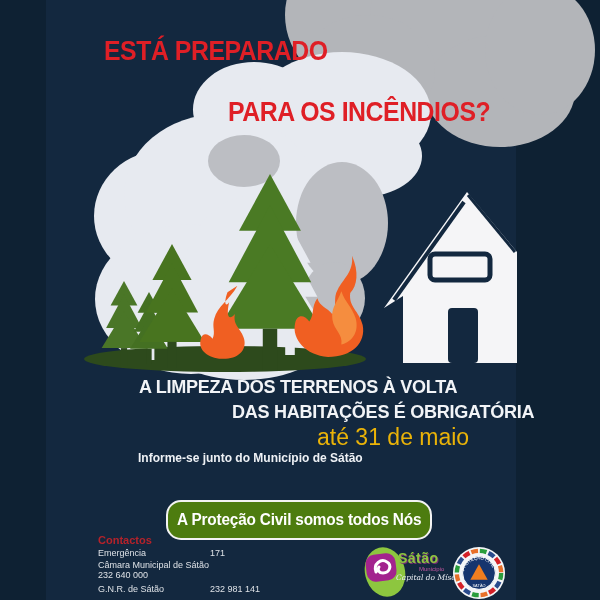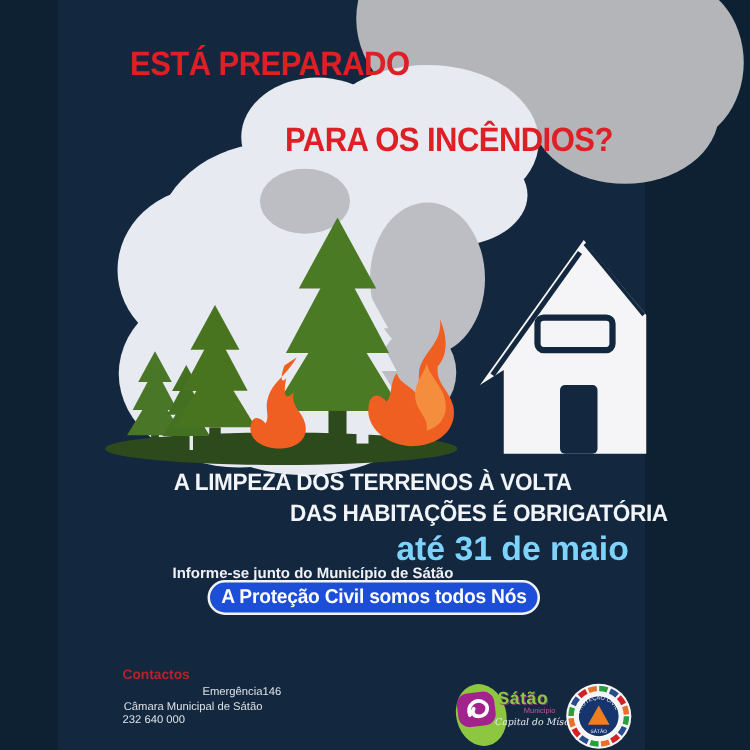--- a/index.html
+++ b/index.html
@@ -10,33 +10,33 @@
   .c-light{background:#e7eaf0;}
   .c-gray{background:#b3b5b9;}
   .c-gray2{background:#bcbec3;}
   .abs{position:absolute;}
   .title{position:absolute;color:#df1f26;font-weight:800;font-size:27px;
          letter-spacing:-0.5px;transform:scaleX(0.92);transform-origin:0 0;
          white-space:nowrap;}
   .msg{position:absolute;color:#f2f4f7;font-weight:800;font-size:19px;
        letter-spacing:-0.3px;transform:scaleX(0.95);transform-origin:0 0;
        white-space:nowrap;}
-  .deadline{position:absolute;color:#7dd3fc;font-weight:700;font-size:27px;
+  .deadline{position:absolute;color:#eab308;font-weight:400;font-size:23px;
             white-space:nowrap;}
   .info{position:absolute;color:#eef1f5;font-weight:700;font-size:12px;
         white-space:nowrap;padding-left:42px;}
-  .banner{position:absolute;left:166px;top:464px;width:266px;height:28px;
-          background:#1d4ed8;border:2px solid #f3f3f3;border-radius:15px;
+  .banner{position:absolute;left:166px;top:500px;width:266px;height:40px;
+          background:#4d7c0f;border:2px solid #f3f3f3;border-radius:15px;
           box-sizing:border-box;display:flex;align-items:center;justify-content:center;}
   .banner span{color:#ffffff;font-weight:800;font-size:16px;letter-spacing:-0.2px;
                transform:scaleX(0.96);white-space:nowrap;}
   .contacts-heading{position:absolute;left:98px;top:534px;color:#b5222a;
                     font-size:11px;font-weight:700;}
   .crow{position:absolute;left:98px;display:flex;color:#dde1e6;font-size:9px;}
-  .crow .lbl{width:112px;text-align:right;}
+  .crow .lbl{width:112px;}
   .satao-name{position:absolute;left:398px;top:550px;color:#8dc63f;font-weight:800;
               font-size:14px;letter-spacing:0.5px;text-shadow:1px 1px 0 #7c2f77;}
   .satao-sub{position:absolute;left:419px;top:566px;color:#c0549f;font-size:6px;}
   .satao-tag{position:absolute;left:396px;top:573px;color:#e8ecf2;font-size:7.5px;
              font-style:italic;font-family:"DejaVu Serif",serif;}
 </style>
 </head>
 <body>
 
 <div id="stage">
@@ -153,25 +153,29 @@
   <div class="deadline" style="left:317px;top:424px;">até 31 de maio</div>
   <div class="info" style="left:96px;top:451px;">Informe-se junto do Município de Sátão</div>
 
   <div class="banner">
     <span>A  Proteção Civil somos todos Nós</span>
   </div>
 
   <div class="contacts-heading">Contactos</div>
   <div class="crow" style="top:548px;">
     <span class="lbl">Emergência</span>
-    <span>146</span>
+    <span>171</span>
   </div>
   <div class="crow" style="top:560px;flex-direction:column;">
     <span class="lbl">Câmara Municipal de Sátão</span>
     <span>232 640 000</span>
+  </div>
+  <div class="crow" style="top:584px;">
+    <span class="lbl">G.N.R. de Sátão</span>
+    <span>232 981 141</span>
   </div>
 
   <svg class="abs" style="left:362px;top:545px;" width="46" height="53" viewBox="0 0 46 53">
     <ellipse cx="23" cy="27" rx="20" ry="25" fill="#8dc63f" transform="rotate(-14 23 27)"></ellipse>
     <rect x="4" y="9" width="30" height="27" rx="9" fill="#a3238e" transform="rotate(-7 19 22)"></rect>
     <path d="M14,27 C11,19 19,13 25,17 C30,20 28,28 21,28 C17,28 15,25 17,22" fill="none" stroke="#ffffff" stroke-width="3" stroke-linecap="round"></path>
   </svg>
   <div class="satao-name">Sátão</div>
   <div class="satao-sub">Municipio</div>
   <div class="satao-tag">Capital do Míscaro</div>

